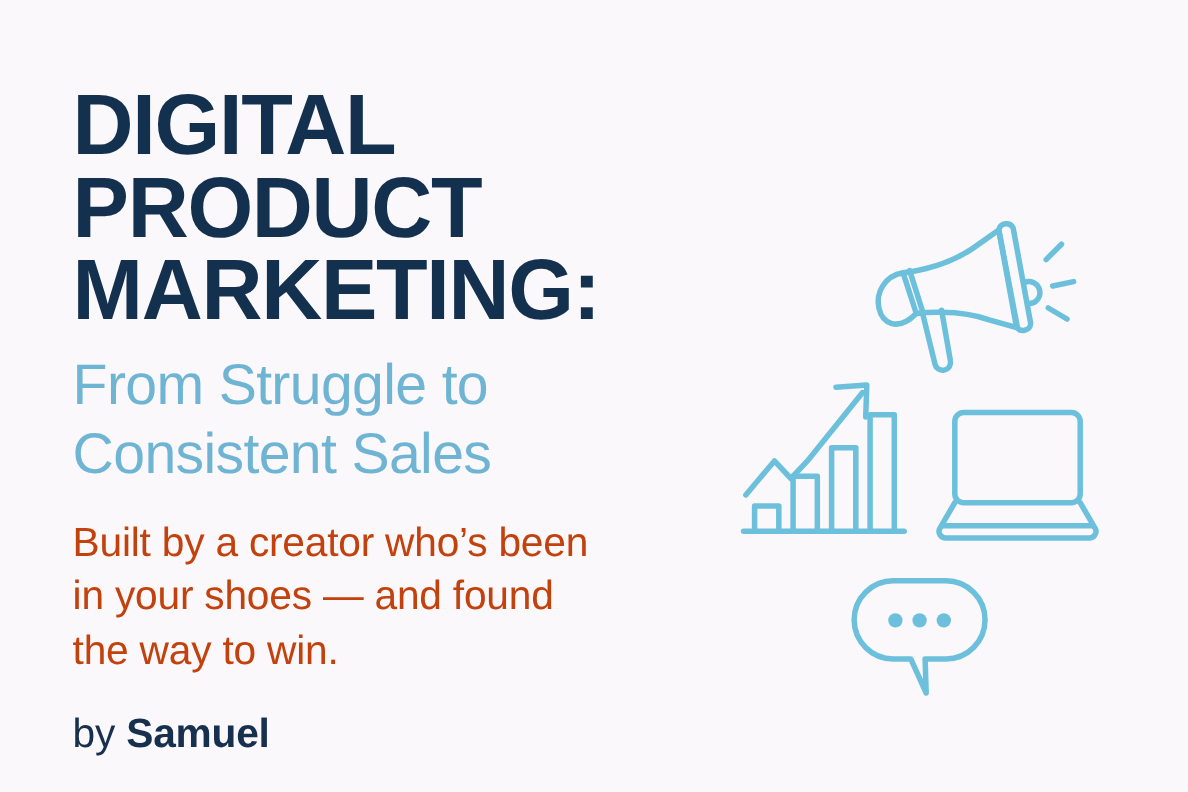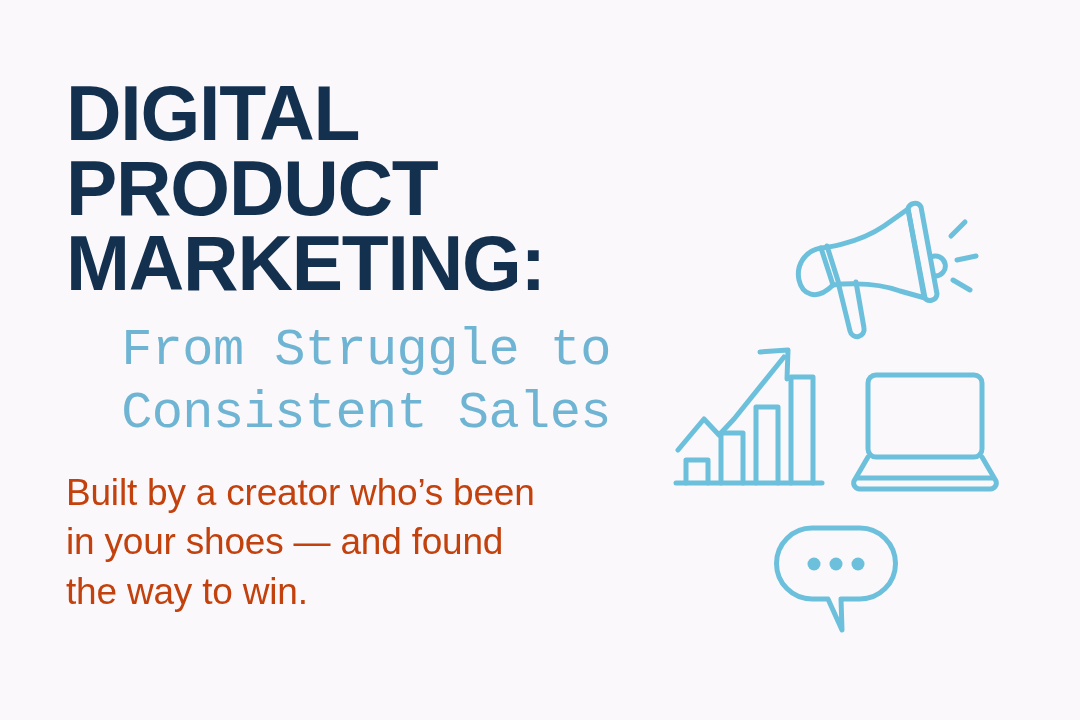--- a/index.html
+++ b/index.html
@@ -37,29 +37,28 @@
     line-height: 0.96;
     letter-spacing: -1.2px;
     color: #13304f;
     margin: 0;
     white-space: pre-line;
     transform: scaleX(0.985);
     transform-origin: left top;
   }
 
   .subtitle {
-    font-family: Liberation Mono, monospace;
+    font-family: Liberation Sans, sans-serif;
     font-weight: normal;
     font-size: 52px;
     line-height: 1.22;
     letter-spacing: -0.6px;
     color: #6fb5d3;
     margin: 18px 0 0 0;
     white-space: pre-line;
-    text-align: center;
   }
 
   .body-copy {
     font-family: "Liberation Sans", sans-serif;
     font-weight: normal;
     font-size: 37px;
     line-height: 1.35;
     letter-spacing: -0.2px;
     color: #c2410c;
     margin: 22px 0 0 0;
@@ -105,20 +104,23 @@
     <h1 class="headline">DIGITAL PRODUCT
 MARKETING:</h1>
 
     <h2 class="subtitle">From Struggle to
 Consistent Sales</h2>
 
     <p class="body-copy">Built by a creator who’s been
 in your shoes — and found
 the way to win.</p>
 
+    <p class="byline">
+      <span class="by-word">by </span><span class="author">Samuel</span>
+    </p>
 
   </div>
 
   <div class="icon-cluster">
 
     <div class="icon icon-megaphone">
       <svg viewBox="0 0 190 150" width="190" height="150" fill="none" stroke="#6cc0dc" stroke-width="5" stroke-linecap="round" stroke-linejoin="round">
 
         <path d="M31 58 C31 58 66 55 94 36 L118 19 L135 108 L110 101 C80 90 43 95 43 95 Z"></path>
 

